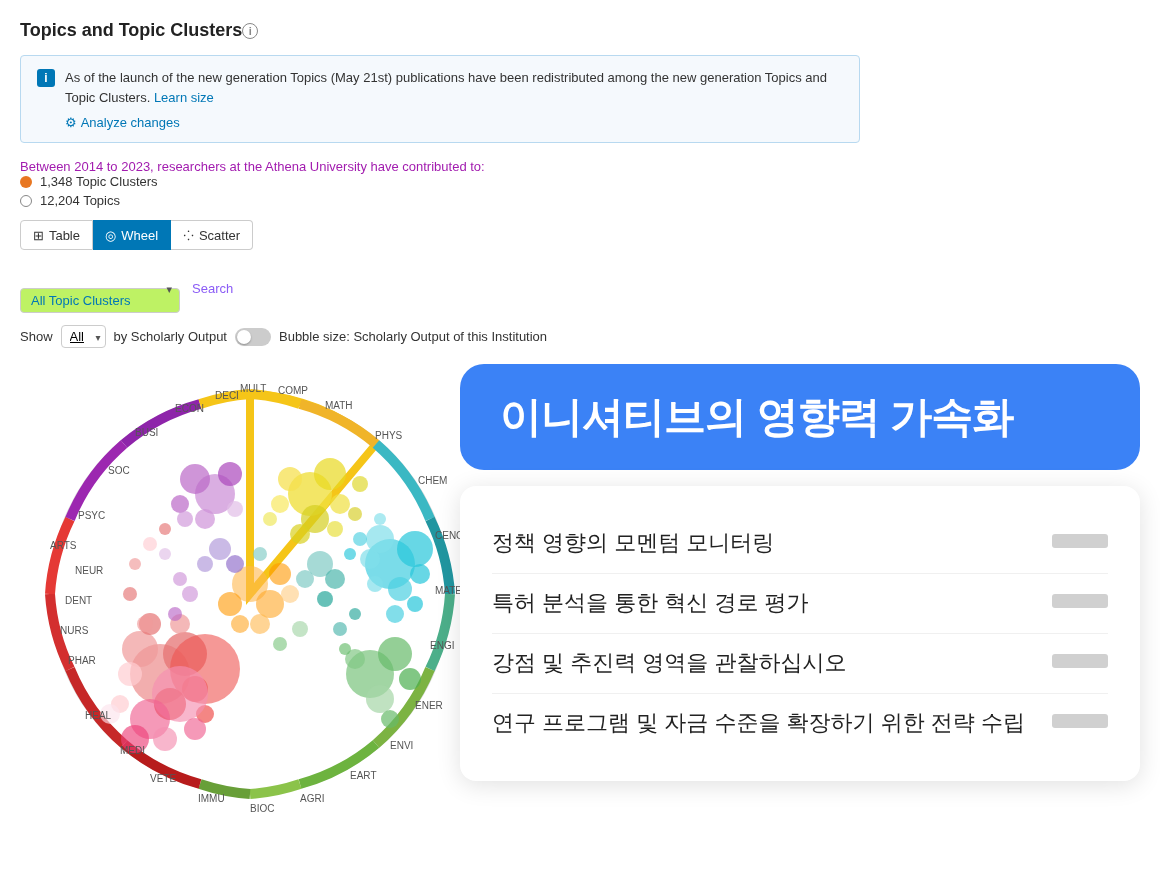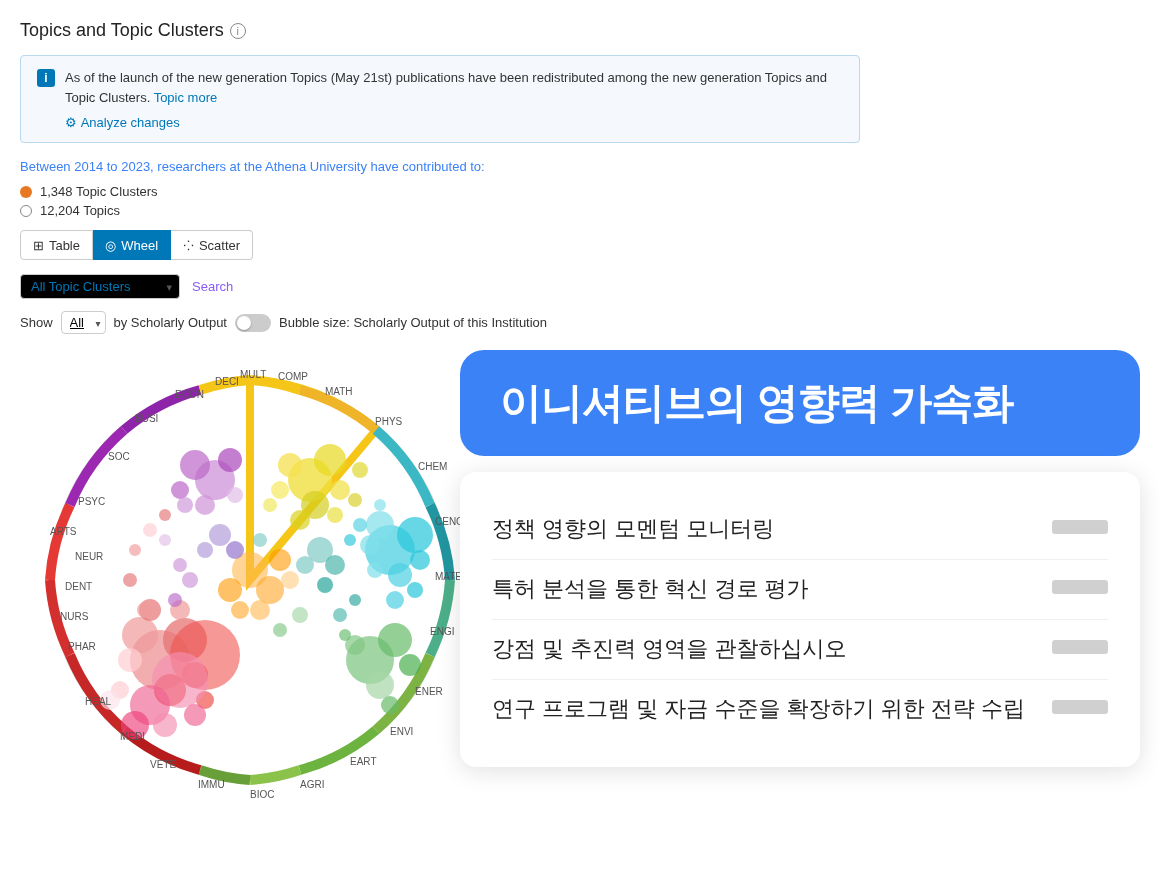--- a/index.html
+++ b/index.html
@@ -13,26 +13,25 @@
       position: relative;
     }
 
     .page-container {
       padding: 20px 20px 0 20px;
       position: relative;
     }
 
     .page-title {
       font-size: 18px;
-      font-weight: 400;
+      font-weight: 700;
       color: #222;
       margin-bottom: 14px;
       display: flex;
       align-items: center;
-      gap: 6px;
     }
 
     .info-icon-circle {
       display: inline-flex;
       align-items: center;
       justify-content: center;
       width: 16px;
       height: 16px;
       border-radius: 50%;
       border: 1px solid #888;
@@ -91,22 +90,22 @@
       font-size: 13px;
       text-decoration: none;
       display: flex;
       align-items: center;
       gap: 4px;
       margin-left: 28px;
     }
 
     .subtitle {
       font-size: 13px;
-      color: #3b82f6;
-      margin-bottom: 10px;
+      color: #a21caf;
+      margin-bottom: 0;
     }
 
     .stats-row {
       display: flex;
       flex-direction: column;
       gap: 4px;
       margin-bottom: 12px;
     }
 
     .stat-item {
@@ -175,25 +174,26 @@
       gap: 12px;
       margin-bottom: 12px;
     }
 
     .dropdown-select {
       border: 1px solid #ccc;
       border-radius: 4px;
       padding: 4px 28px 4px 10px;
       font-size: 13px;
       color: #0077b6;
-      background: #000000;
+      background: #bef264;
       cursor: pointer;
       appearance: none;
       position: relative;
       min-width: 160px;
+      margin-top: 24px;
     }
 
     .dropdown-wrapper {
       position: relative;
       display: inline-block;
     }
 
     .dropdown-wrapper::after {
       content: '▾';
       position: absolute;
@@ -368,21 +368,21 @@
   <div class="page-title">
     <span>Topics and Topic Clusters</span>
     <span class="info-icon-circle">i</span>
   </div>
 
   <div class="info-banner">
     <div class="info-banner-row">
       <div class="info-badge">i</div>
       <span class="info-text">
         <span>As of the launch of the new generation Topics (May 21st) publications have been redistributed among the new generation Topics and Topic Clusters.</span>
-        <a class="info-link" href="#">Topic more</a>
+        <a class="info-link" href="#">Learn size</a>
       </span>
     </div>
     <div>
       <a class="analyze-link" href="#">
         <span>⚙</span>
         <span>Analyze changes</span>
       </a>
     </div>
   </div>
 

